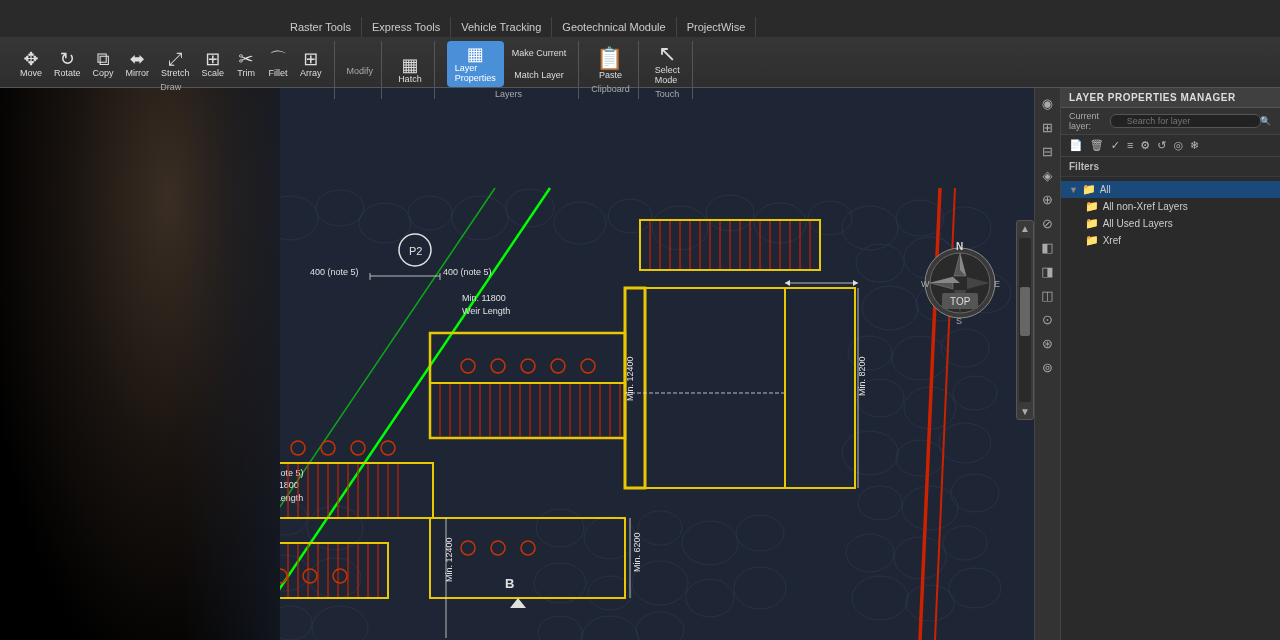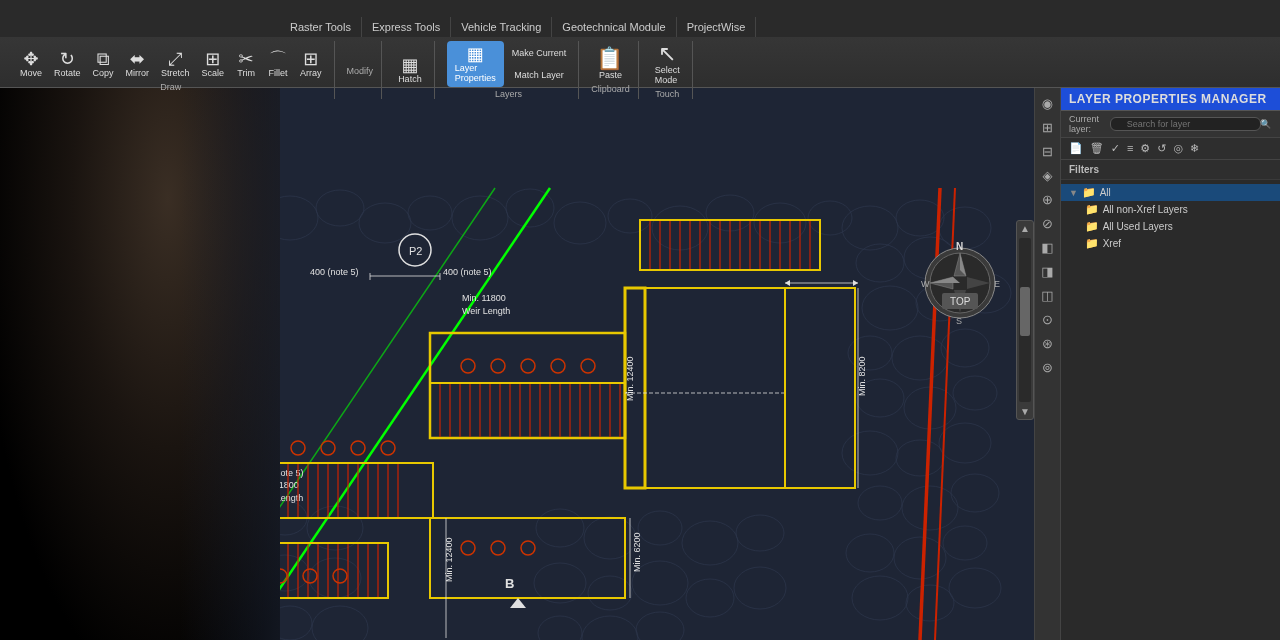--- a/index.html
+++ b/index.html
@@ -124,23 +124,23 @@
 
     
     #right-panel {
       width: 220px;
       background: #2a2a2a;
       border-left: 1px solid #444;
       display: flex;
       flex-direction: column;
     }
     #layer-panel-header {
-      background: #1d4ed8;
+      background: #404040;
       padding: 4px 8px;
-      font-size: 12px;
+      font-size: 10px;
       font-weight: bold;
       color: #ddd;
       border-bottom: 1px solid #555;
       letter-spacing: 0.5px;
     }
     #layer-panel-sub {
       padding: 3px 8px;
       font-size: 9px;
       color: #aaa;
       background: #333;

